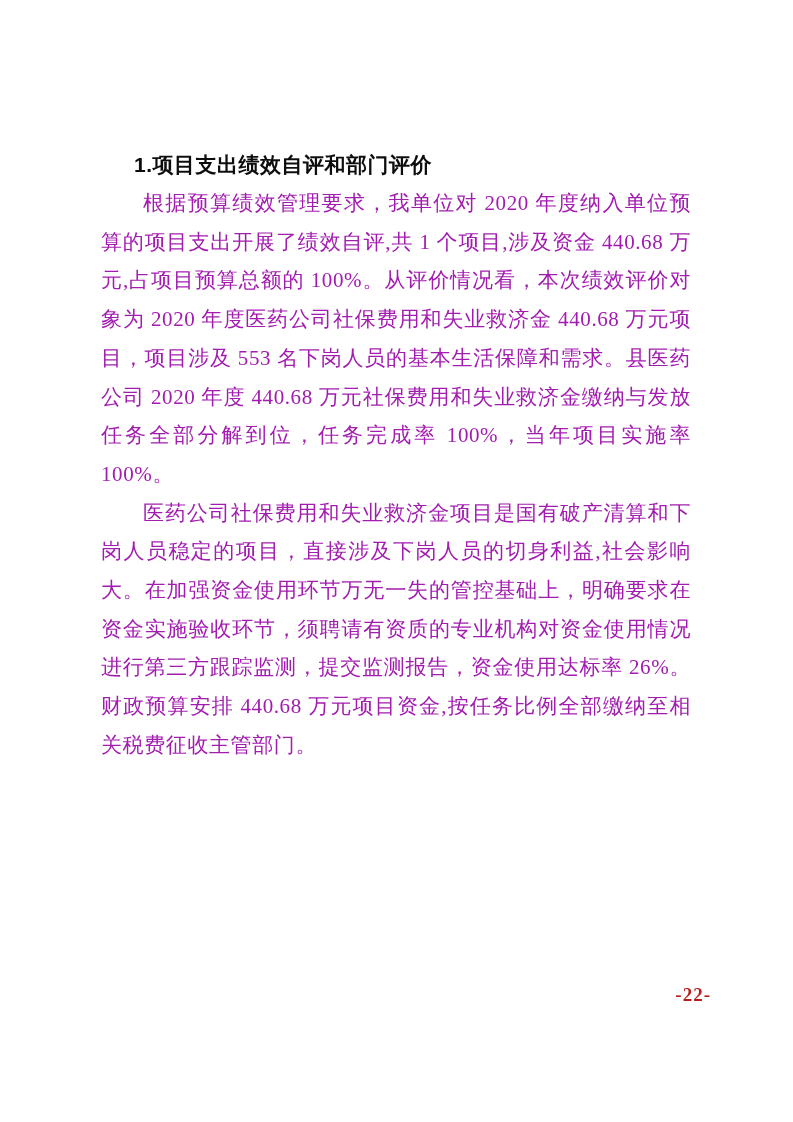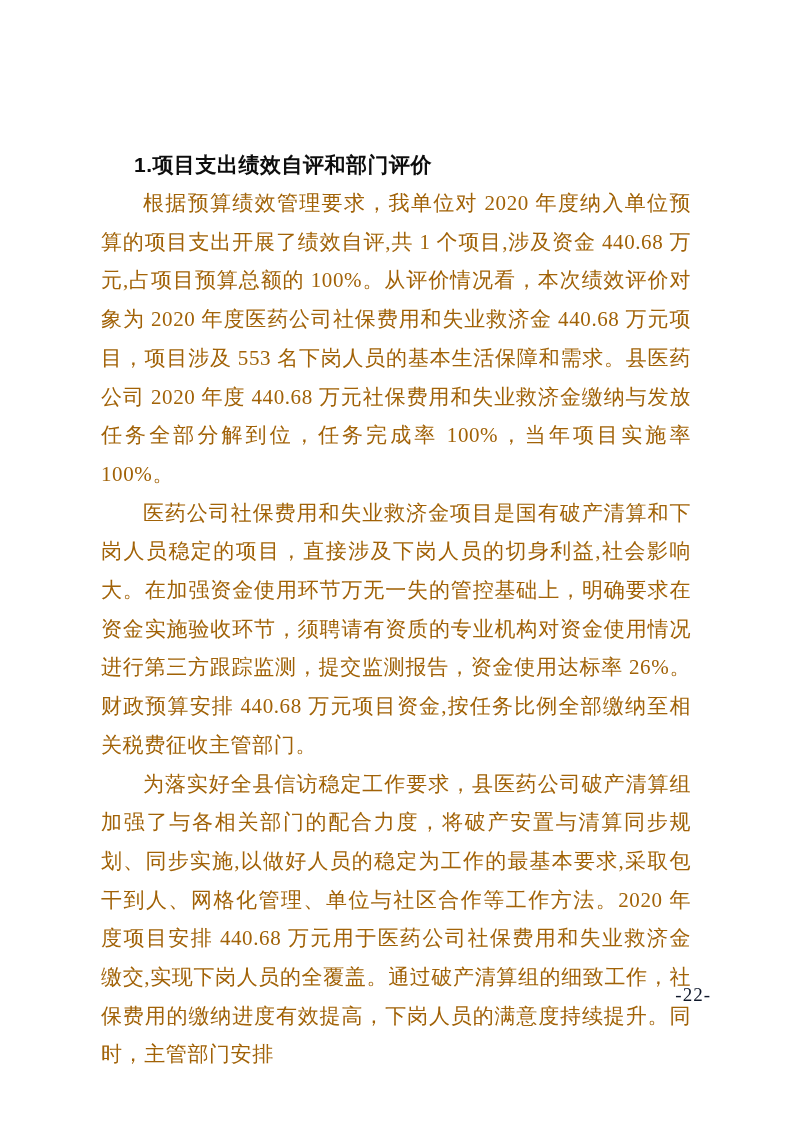--- a/index.html
+++ b/index.html
@@ -34,36 +34,36 @@
     letter-spacing: 0.5px;
   }
   .para {
     margin: 0;
     font-size: 21px;
     line-height: 38.7px;
     text-align: justify;
     text-justify: inter-ideograph;
     text-indent: 42px;
     letter-spacing: 0.6px;
-    color: #a16207;
+    color: #a21caf;
   }
   .page-number {
     position: absolute;
     top: 984px;
     right: 103px;
     font-size: 19px;
     letter-spacing: 1px;
-    color: #0f172a;
+    color: #b91c1c;
     font-family: "Liberation Serif", "DejaVu Serif", serif;
+    font-weight: bold;
   }
 </style>
 </head>
 <body>
 
 <div class="page">
   <div class="content">
     <h2 class="heading">1.项目支出绩效自评和部门评价</h2>
     <p class="para">根据预算绩效管理要求，我单位对 2020 年度纳入单位预算的项目支出开展了绩效自评,共 1 个项目,涉及资金 440.68 万元,占项目预算总额的 100%。从评价情况看，本次绩效评价对象为 2020 年度医药公司社保费用和失业救济金 440.68 万元项目，项目涉及 553 名下岗人员的基本生活保障和需求。县医药公司 2020 年度 440.68 万元社保费用和失业救济金缴纳与发放任务全部分解到位，任务完成率 100%，当年项目实施率 100%。</p>
     <p class="para">医药公司社保费用和失业救济金项目是国有破产清算和下岗人员稳定的项目，直接涉及下岗人员的切身利益,社会影响大。在加强资金使用环节万无一失的管控基础上，明确要求在资金实施验收环节，须聘请有资质的专业机构对资金使用情况进行第三方跟踪监测，提交监测报告，资金使用达标率 26%。财政预算安排 440.68 万元项目资金,按任务比例全部缴纳至相关税费征收主管部门。</p>
-    <p class="para">为落实好全县信访稳定工作要求，县医药公司破产清算组加强了与各相关部门的配合力度，将破产安置与清算同步规划、同步实施,以做好人员的稳定为工作的最基本要求,采取包干到人、网格化管理、单位与社区合作等工作方法。2020 年度项目安排 440.68 万元用于医药公司社保费用和失业救济金缴交,实现下岗人员的全覆盖。通过破产清算组的细致工作，社保费用的缴纳进度有效提高，下岗人员的满意度持续提升。同时，主管部门安排</p>
   </div>
   <div class="page-number">-22-</div>
 </div>
 
 </body></html>

